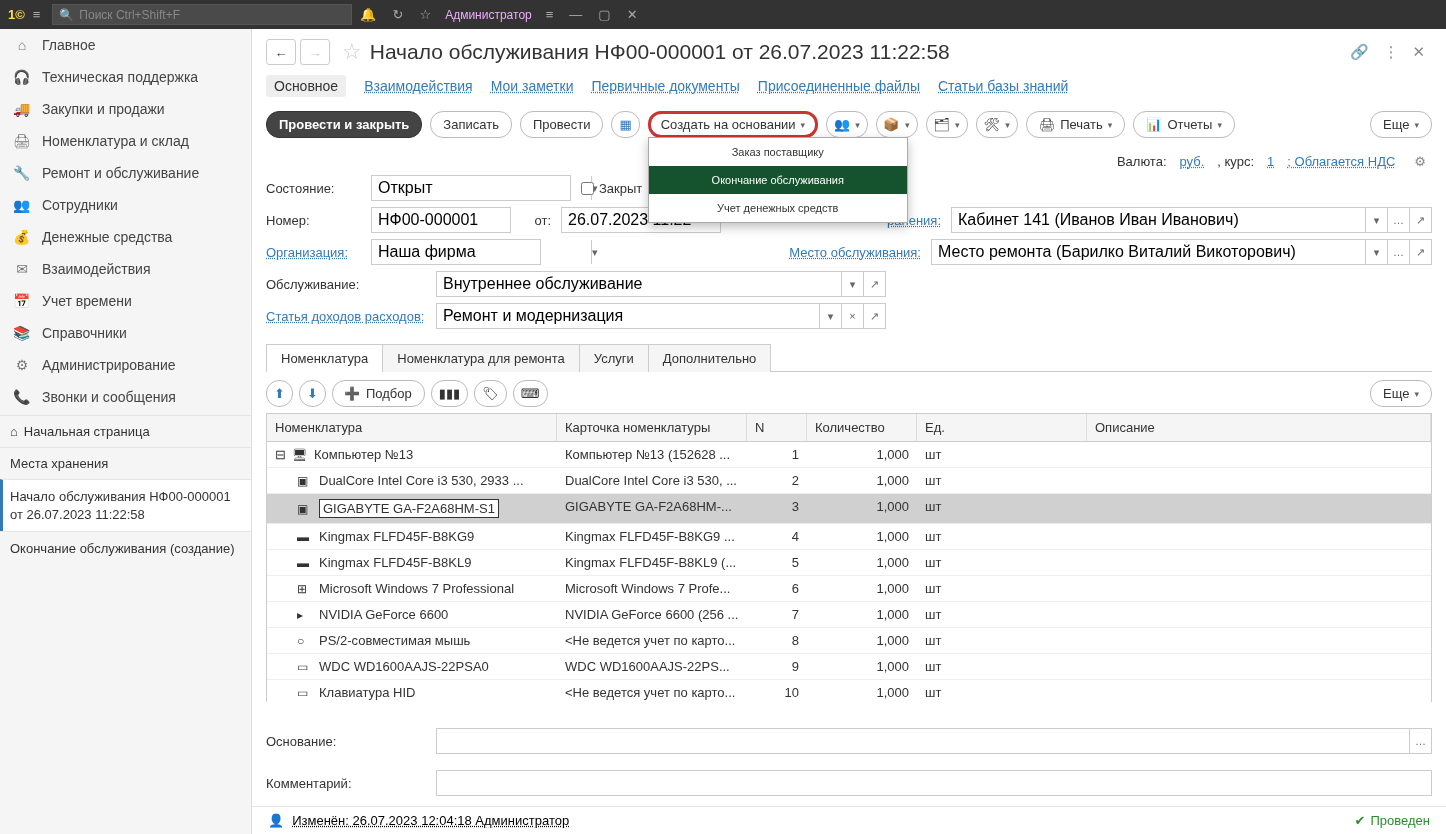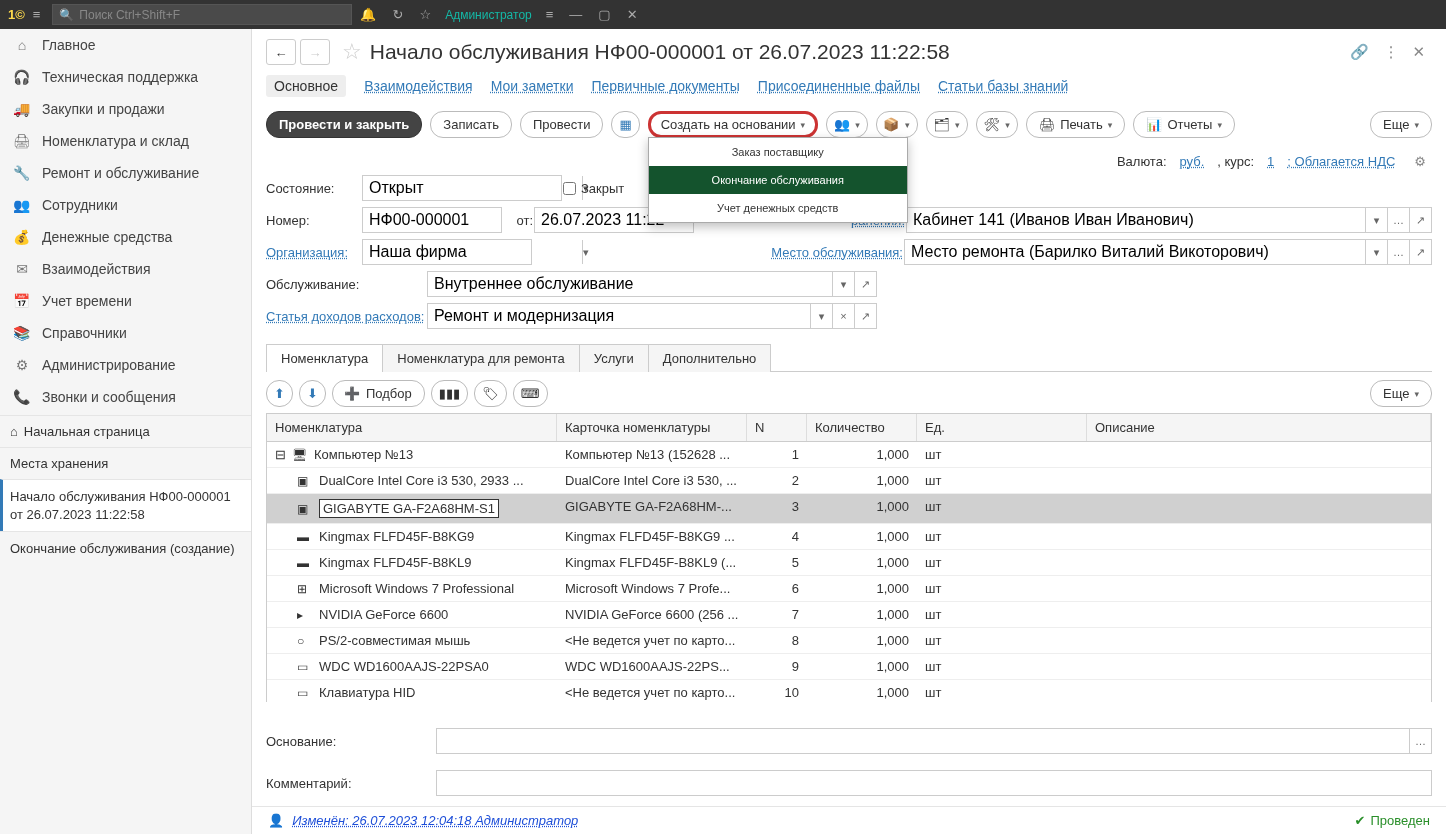--- a/index.html
+++ b/index.html
@@ -4,21 +4,21 @@
 <style>
 * { box-sizing: border-box; margin: 0; padding: 0; font-family: Arial, sans-serif; }
 body { background: #fff; font-size: 13px; color: #333; overflow: hidden; width: 1446px; height: 834px; }
 
 .titlebar { background: #333333; color: #aaa; height: 29px; display: flex; align-items: center; padding: 0 8px; }
 .titlebar .logo { color: #ffdb4d; font-weight: bold; margin-right: 8px; }
 .titlebar .menu-icon { color: #aaa; margin-right: 12px; cursor: pointer; }
 .titlebar .title { flex: 1; color: #ccc; font-size: 13px; }
 .titlebar .search { background: #4a4a4a; border: 1px solid #555; width: 300px; height: 21px; display: flex; align-items: center; padding: 0 6px; color: #888; font-size: 12px; }
 .titlebar .tb-icon { color: #aaa; margin: 0 8px; cursor: pointer; }
-.titlebar .admin { color: #14b8a6; font-size: 12px; margin: 0 6px; }
+.titlebar .admin { color: #f0abfc; font-size: 12px; margin: 0 6px; }
 
 .main-layout { display: flex; height: calc(834px - 29px); }
 
 .sidebar { width: 252px; background: #f5f5f5; border-right: 1px solid #ddd; display: flex; flex-direction: column; }
 .sidebar-item { display: flex; align-items: center; padding: 8px 12px; cursor: pointer; color: #444; font-size: 14px; }
 .sidebar-item .sicon { width: 20px; margin-right: 10px; color: #777; text-align: center; }
 .sidebar-sub { padding: 8px 10px; font-size: 13px; color: #333; border-top: 1px solid #e5e5e5; cursor: pointer; }
 .sidebar-sub.active { border-left: 3px solid #337ab7; padding-left: 7px; background:#fff; }
 .sidebar-sub.multiline { line-height: 1.35; }
 
@@ -39,21 +39,21 @@
 .btn.primary { background: #444; color: #fff; font-weight: bold; border-color:#333;}
 .btn.iconbtn { padding: 5px 7px; }
 .btn.highlight { border: 3px solid #cc3333; padding: 3px 10px; }
 .btn .caret { font-size: 9px; color: #666;}
 
 .dropdown-menu { position: absolute; top: 26px; left: 0; background: #fff; border: 1px solid #aaa; box-shadow: 0 4px 10px rgba(0,0,0,0.25); width: 260px; z-index: 100; }
 .dropdown-menu .mitem { padding: 8px 32px; cursor: pointer; text-align:center; font-size:11px;}
 .dropdown-menu .mitem.selected { background: #14532d; color: #fff; }
 
 .formarea { padding: 0 14px; overflow:visible;}
-.frow { display: grid; grid-template-columns: 160px 1fr 200px 1fr; gap: 1px; align-items: center; margin-bottom: 6px; }
+.frow { display: grid; grid-template-columns: 160px 1fr 200px 1fr; gap: 10px; align-items: center; margin-bottom: 6px; }
 .frow .label { font-size: 13px; color: #333; }
 .frow .linklabel { color: #337ab7; text-decoration: underline dotted; cursor:pointer; }
 .input-group { display: flex; align-items: center; border: 1px solid #ccc; height: 26px; background:#fff;}
 .input-group input { border: none; outline: none; flex: 1; padding: 0 6px; font-size: 16px; height:100%; background:transparent;}
 .input-group .ibtn { width: 22px; height: 100%; border-left: 1px solid #ccc; display:flex; align-items:center; justify-content:center; cursor:pointer; font-size:11px; color:#666;}
 .checkbox-lbl { display:flex; align-items:center; gap:5px;}
 
 .curr-info { text-align: left; padding: 4px 20px 6px 0; font-size:13px; display:flex; justify-content:flex-end; align-items:center; gap:13px;}
 .curr-info .link { color:#337ab7; text-decoration:underline dotted; cursor:pointer;}
 .curr-info .gear { color:#888; margin-left:6px; cursor:pointer;}
@@ -76,21 +76,21 @@
 .col-qty { text-align: right; }
 .col-name { display:flex; align-items:center; gap:6px; padding-left: 8px;}
 .col-name.indent1 { padding-left: 30px;}
 .col-name .ricon { width:16px; font-size:12px;}
 
 .bottom-fields { padding: 26px 14px 4px 14px; display:grid; grid-template-columns: 160px 1fr; gap: 10px; align-items:center; }
 .bottom-fields .row2 { margin-top: 6px;}
 
 .footer { padding: 6px 16px; display:flex; align-items:center; border-top: 1px solid #e5e5e5; margin-top:6px;}
 .footer .uicon { color:#337ab7; margin-right:8px;}
-.footer .changed { color:#1d4ed8; text-decoration: underline dotted; cursor:pointer; flex:1;font-style:italic;}
+.footer .changed { color:#000000; text-decoration: underline dotted; cursor:pointer; flex:1;}
 .footer .status { color:#2a8f2a; display:flex; align-items:center; gap:5px;}
 
 .more-btn-wrap{ position:absolute; right:14px; }
 </style>
 </head>
 <body>
 
 <div class="titlebar">
   <span class="logo">1©</span>
   <span class="menu-icon">≡</span>

